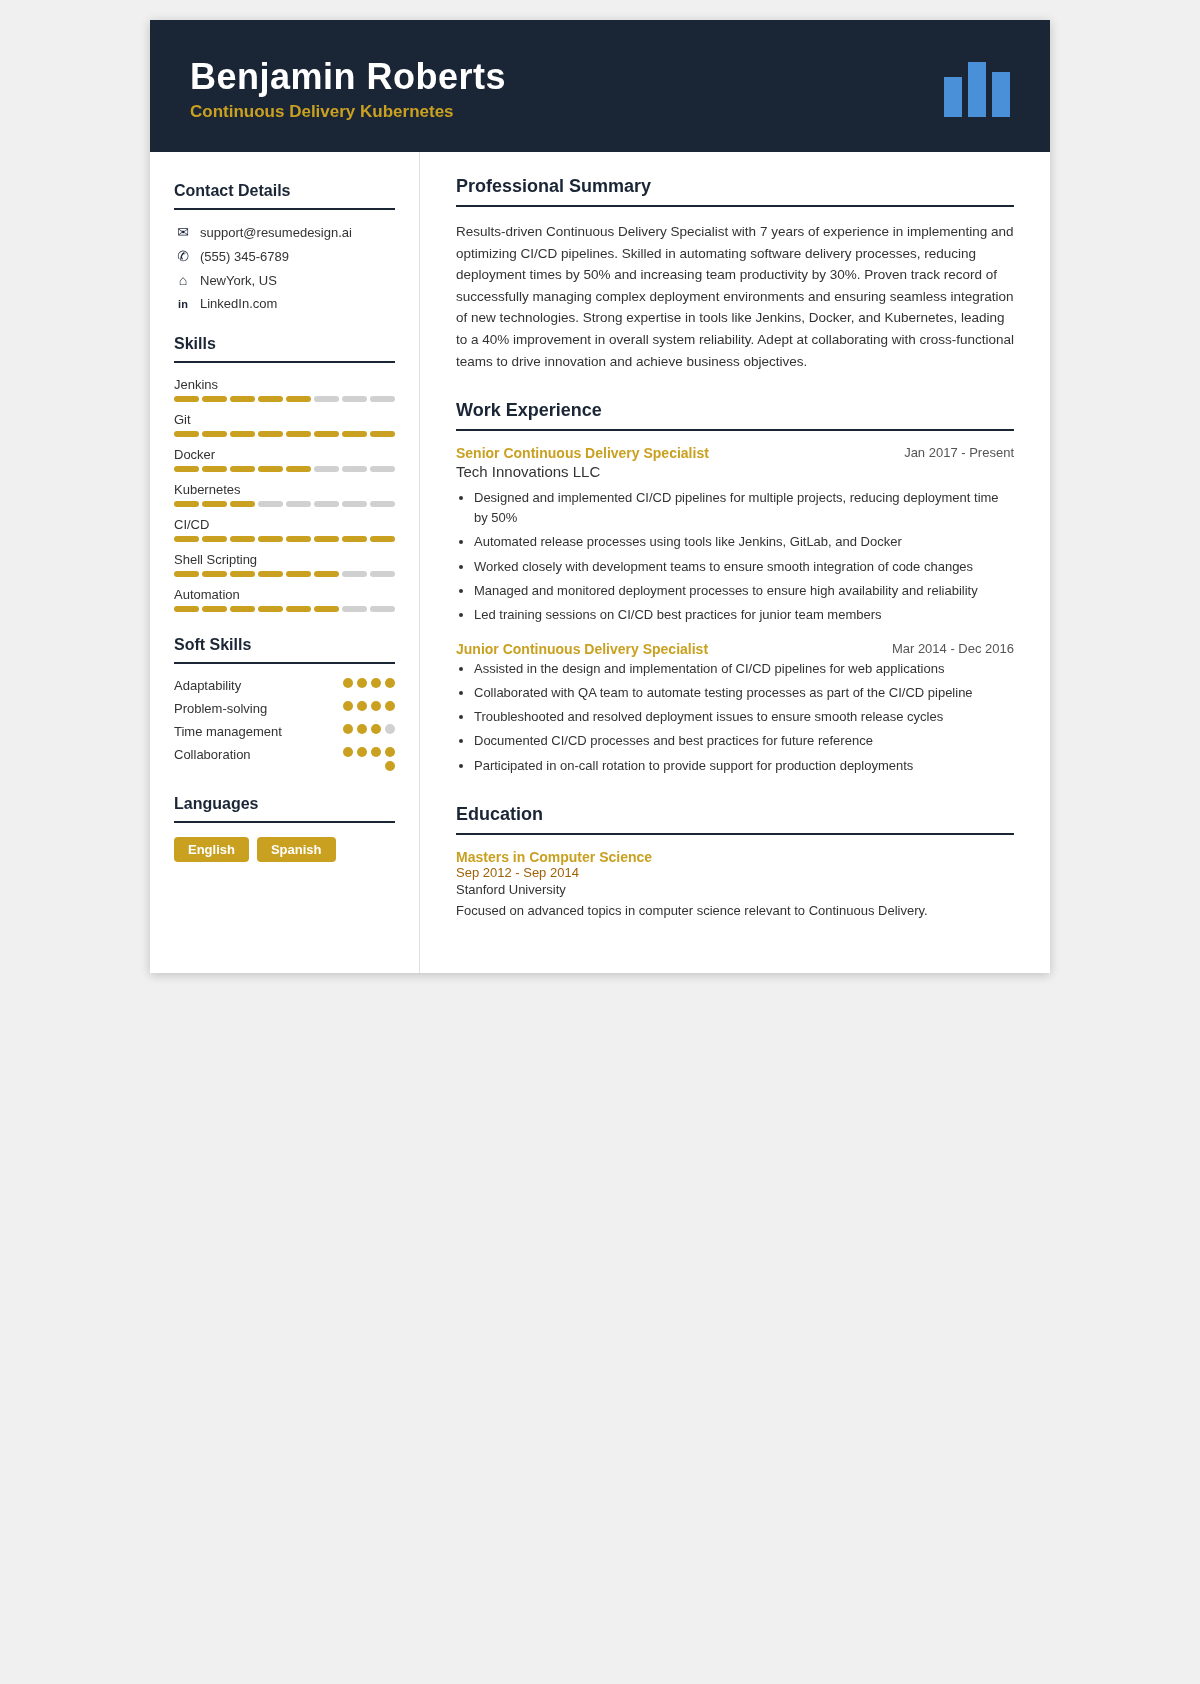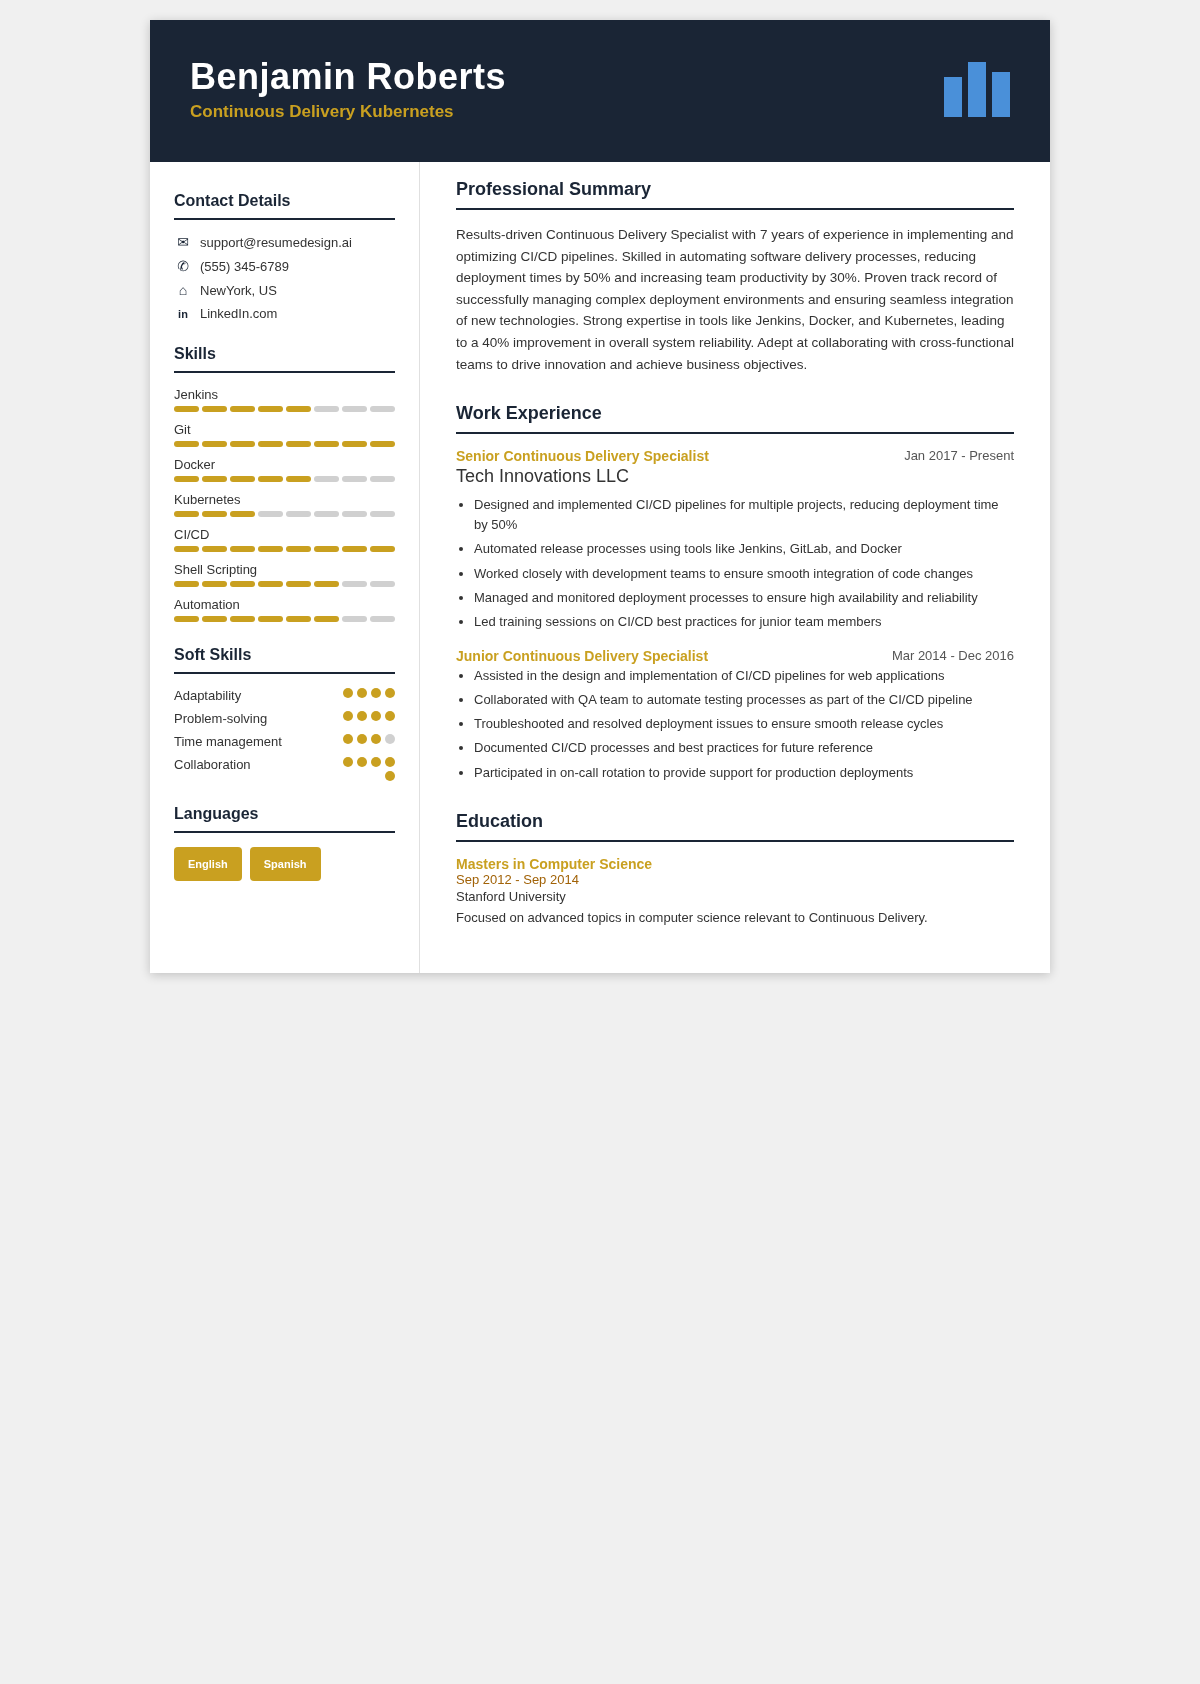--- a/index.html
+++ b/index.html
@@ -11,21 +11,21 @@
       padding: 20px 0;
     }
     .resume {
       width: 900px;
       background: #fff;
       box-shadow: 0 2px 10px rgba(0,0,0,0.2);
     }
     
     .header {
       background: #1a2535;
-      padding: 36px 40px 40px 40px;
+      padding: 36px 40px 30px 40px;
       display: flex;
       justify-content: space-between;
       align-items: center;
     }
     .header-left {}
     .header-name {
       color: #fff;
       font-size: 36px;
       font-weight: 700;
       letter-spacing: 0.5px;
@@ -131,29 +131,29 @@
     .dot-empty { background: #d0d0d0; }
     
     .lang-tags {
       display: flex;
       gap: 8px;
       flex-wrap: wrap;
     }
     .lang-tag {
       background: #c9a020;
       color: #fff;
-      font-size: 11px;
-      padding: 11px 14px;
+      font-size: 13px;
+      padding: 5px 14px;
       border-radius: 4px;
       font-weight: 600;
     }
     
     .main {
       flex: 1;
-      padding: 17px 36px;
+      padding: 24px 36px;
     }
     .main-section {
       margin-bottom: 28px;
     }
     .main-section-title {
       font-size: 18px;
       font-weight: 700;
       color: #1a2535;
       margin-bottom: 8px;
     }
@@ -178,21 +178,21 @@
       font-size: 14px;
       font-weight: 700;
       color: #c9a020;
     }
     .job-dates {
       font-size: 13px;
       color: #555;
       white-space: nowrap;
     }
     .job-company {
-      font-size: 18px;
+      font-size: 15px;
       color: #333;
       margin-bottom: 8px;
     }
     .job-bullets {
       padding-left: 18px;
       margin-bottom: 16px;
     }
     .job-bullets li {
       font-size: 13px;
       color: #333;

